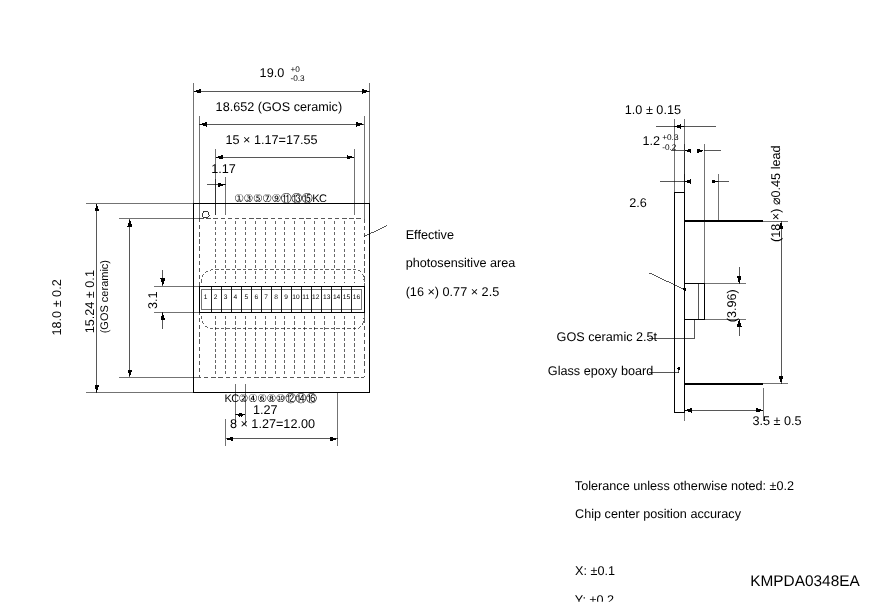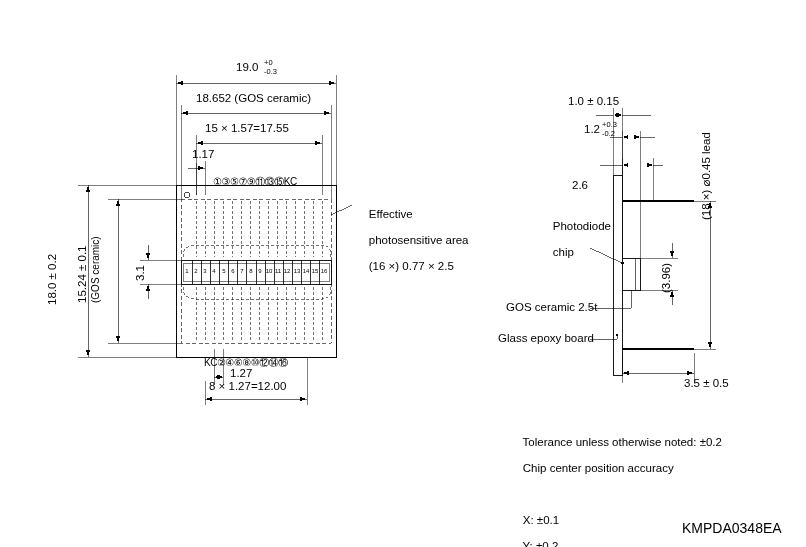--- a/index.html
+++ b/index.html
@@ -232,21 +232,21 @@
       <circle cx="617" cy="330" r="1.3" fill="#000" stroke="none"></circle>
     </g>
   </svg>
 
   <div class="lbl" style="left:236px; top:56px;"><span>19.0</span></div>
   <div class="frac" style="left:264px; top:54px;">+0</div>
   <div class="frac" style="left:264px; top:63px;">-0.3</div>
 
   <div class="lbl" style="left:196px; top:87px;">18.652 (GOS ceramic)</div>
 
-  <div class="lbl" style="left:205px; top:117px;">15 × 1.57=17.55</div>
+  <div class="lbl" style="left:205px; top:117px;">15 × 1.17=17.55</div>
 
   <div class="lbl" style="left:192px; top:143px;">1.17</div>
 
   <div class="lbl small" style="left:213px; top:171px; letter-spacing:-0.5px;">①③⑤⑦⑨⑪⑬⑮KC</div>
   <div class="lbl small" style="left:204px; top:352px; letter-spacing:-0.5px;">KC②④⑥⑧⑩⑫⑭⑯</div>
 
   <div class="lbl" style="left:0px; top:0px; transform:translate(46px,300px) rotate(-90deg); transform-origin:0 0;"><span>18.0 ± 0.2</span></div>
 
   <div class="lbl" style="left:0px; top:0px; transform:translate(76px,298px) rotate(-90deg); transform-origin:0 0;"><span>15.24 ± 0.1</span></div>
   <div class="lbl small" style="left:0px; top:0px; transform:translate(90px,298px) rotate(-90deg); transform-origin:0 0;"><span>(GOS ceramic)</span></div>
@@ -286,24 +286,20 @@
   <div class="frac" style="left:602px; top:125px;">-0.2</div>
 
   <div class="lbl" style="left:572px; top:145px;margin-top:29px;">2.6</div>
 
   <div class="lbl" style="left:0px; top:0px; transform:translate(700px,215px) rotate(-90deg); transform-origin:0 0;"><span>(18 ×) ⌀0.45 lead</span></div>
 
   <div class="lbl" style="left:0px; top:0px; transform:translate(660px,288px) rotate(-90deg); transform-origin:0 0;"><span>(3.96)</span></div>
 
   <div class="lbl" style="left:684px; top:372px;">3.5 ± 0.5</div>
 
-  <div class="lbl" style="left:540px; top:202px;">
-    <span>Photodiode</span><br>
-    <span>chip</span>
-  </div>
 
   <div class="lbl" style="left:506px; top:296px; text-align:right; width:80px;">GOS ceramic 2.5t</div>
 
   <div class="lbl" style="left:498px; top:327px; text-align:right; width:88px;">Glass epoxy board</div>
 
   <div class="lbl" style="left:510px; top:418px;">
     <span>Tolerance unless otherwise noted: ±0.2</span><br>
     <span>Chip center position accuracy</span><br>
     <br>
     <span>X: ±0.1</span><br>

